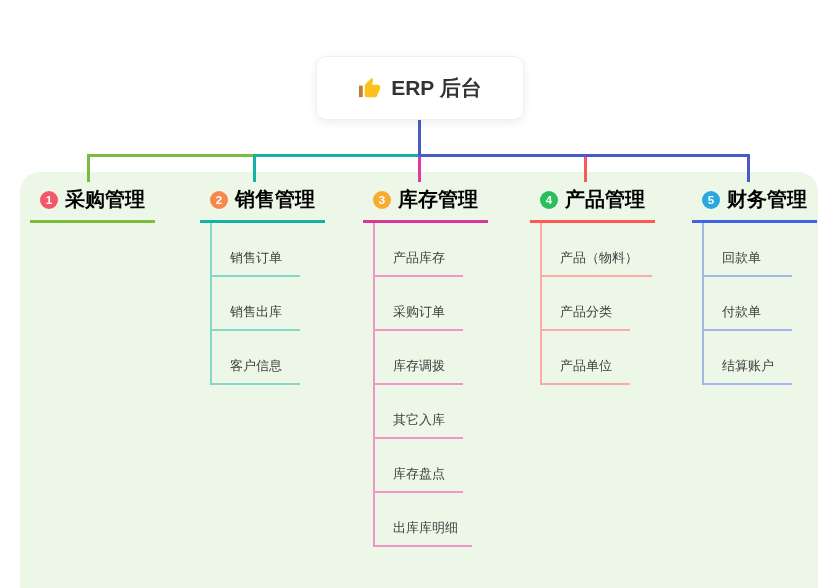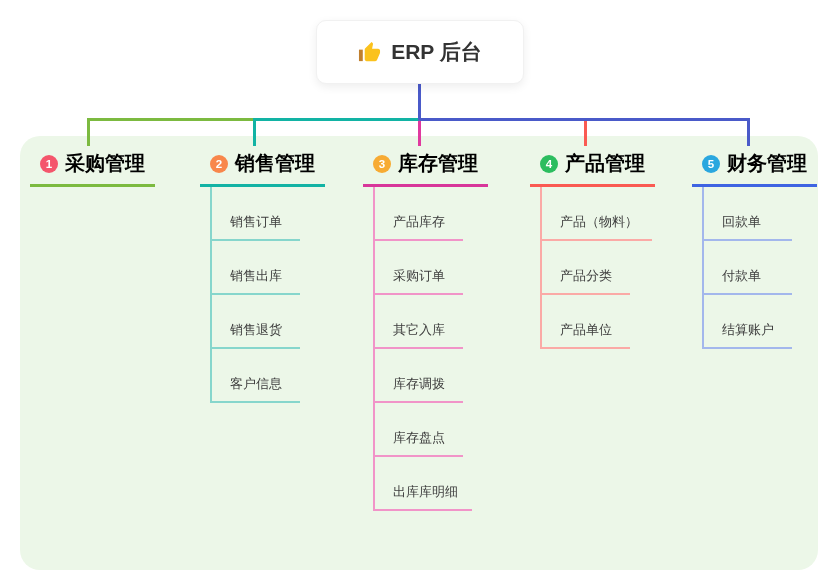--- a/index.html
+++ b/index.html
@@ -2,21 +2,21 @@
 <html><head>
 <meta charset="utf-8">
 <style>
   * { box-sizing: border-box; margin: 0; padding: 0; }
   html, body {
     width: 839px; height: 588px;
     background: #ffffff;
     font-family: "Liberation Sans", "DejaVu Sans", sans-serif;
     overflow: hidden;
   }
-  .canvas { position: relative; width: 839px; height: 514px; }
+  .canvas { position: relative; width: 839px; height: 514px; margin-top: 36px; }
 
   
   .panel {
     position: absolute;
     left: 20px; top: 136px;
     width: 798px; height: 434px;
     background: #ecf7e8;
     border-radius: 20px;
   }
 
@@ -108,35 +108,34 @@
   </div>
 
   <div class="branch" style="left: 200px; --badge: #f8874b; --line: #12b3a4; --line-light: #86d6cc;">
     <div class="branch-header">
       <span class="badge">2</span>
       <span class="branch-label">销售管理</span>
     </div>
     <div class="items">
       <div class="item">销售订单</div>
       <div class="item">销售出库</div>
-      <div class="item">销售退货</div>
       <div class="item">客户信息</div>
     </div>
   </div>
 
   <div class="branch" style="left: 363px; --badge: #f7ab33; --line: #d8369a; --line-light: #f194c8;">
     <div class="branch-header">
       <span class="badge">3</span>
       <span class="branch-label">库存管理</span>
     </div>
     <div class="items">
       <div class="item">产品库存</div>
       <div class="item">采购订单</div>
+      <div class="item">库存调拨</div>
       <div class="item">其它入库</div>
-      <div class="item">库存调拨</div>
       <div class="item">库存盘点</div>
       <div class="item">出库库明细</div>
     </div>
   </div>
 
   <div class="branch" style="left: 530px; --badge: #2cbd5f; --line: #fa5a52; --line-light: #fbaaa6;">
     <div class="branch-header">
       <span class="badge">4</span>
       <span class="branch-label">产品管理</span>
     </div>

